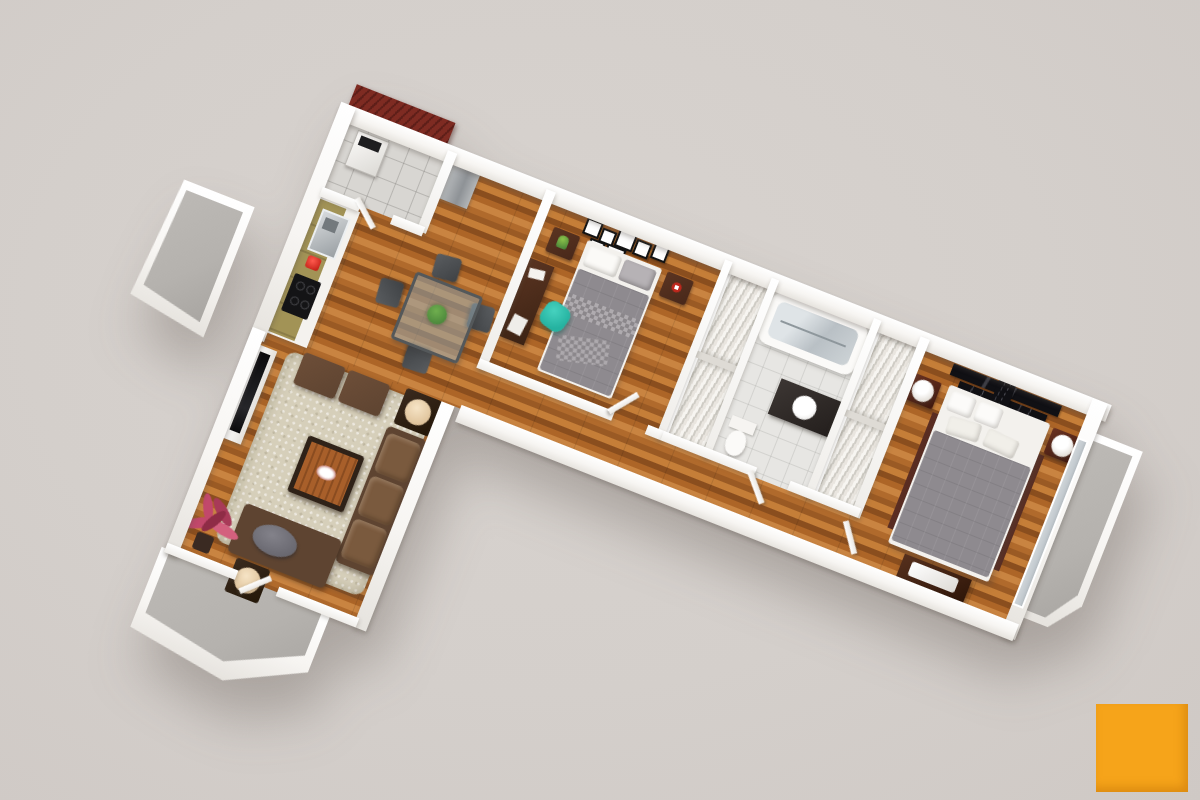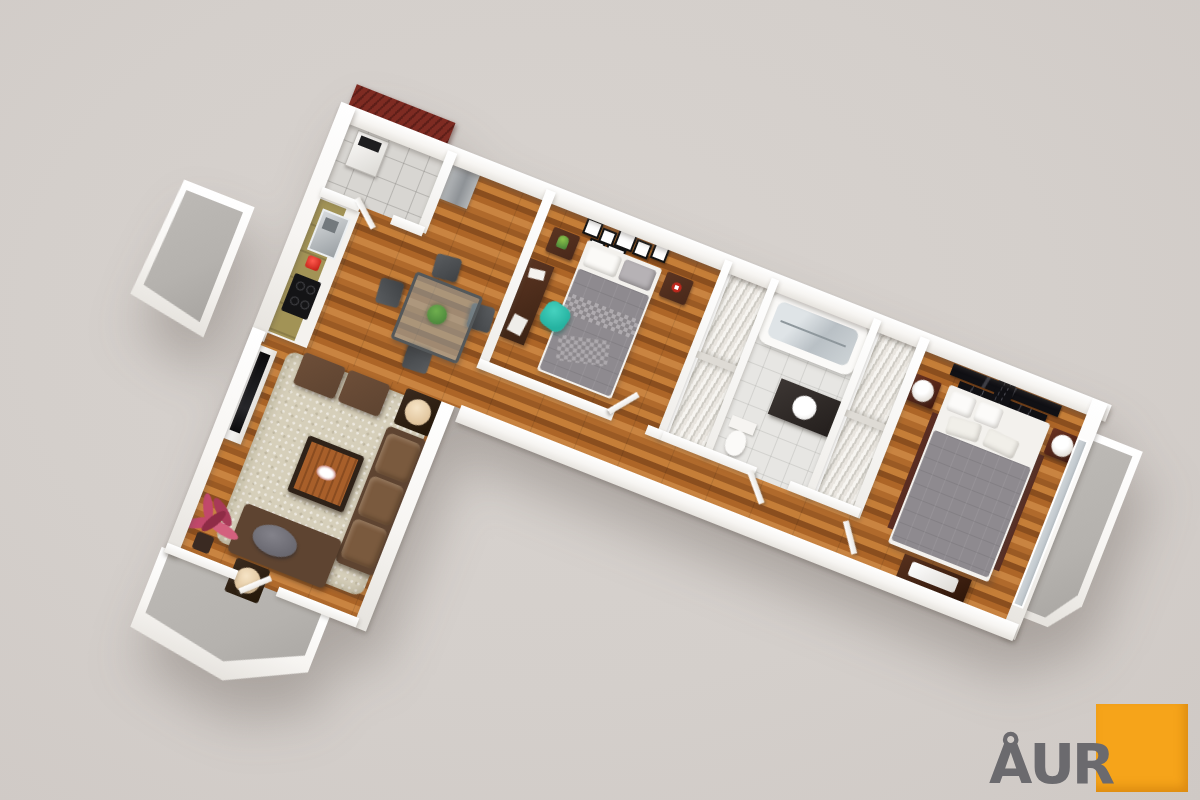--- a/index.html
+++ b/index.html
@@ -262,15 +262,14 @@
 
     <div class="leaf door" style="left:46px;top:66px;transform:rotate(-50deg)"></div>
     <div class="leaf door" style="left:356px;top:148px;transform:rotate(38deg)"></div>
     <div class="leaf door" style="left:510px;top:178px;transform:rotate(-42deg)"></div>
     <div class="leaf door" style="left:616px;top:190px;transform:rotate(-36deg)"></div>
     <div class="leaf door" style="left:80px;top:452px;transform:rotate(46deg)"></div>
   </div>
 
   <div class="logo">
     <div class="logo-square"></div>
-    <div class="logo-aur">ÅUR</div>
   </div>
 </div>
 
 </body></html>

